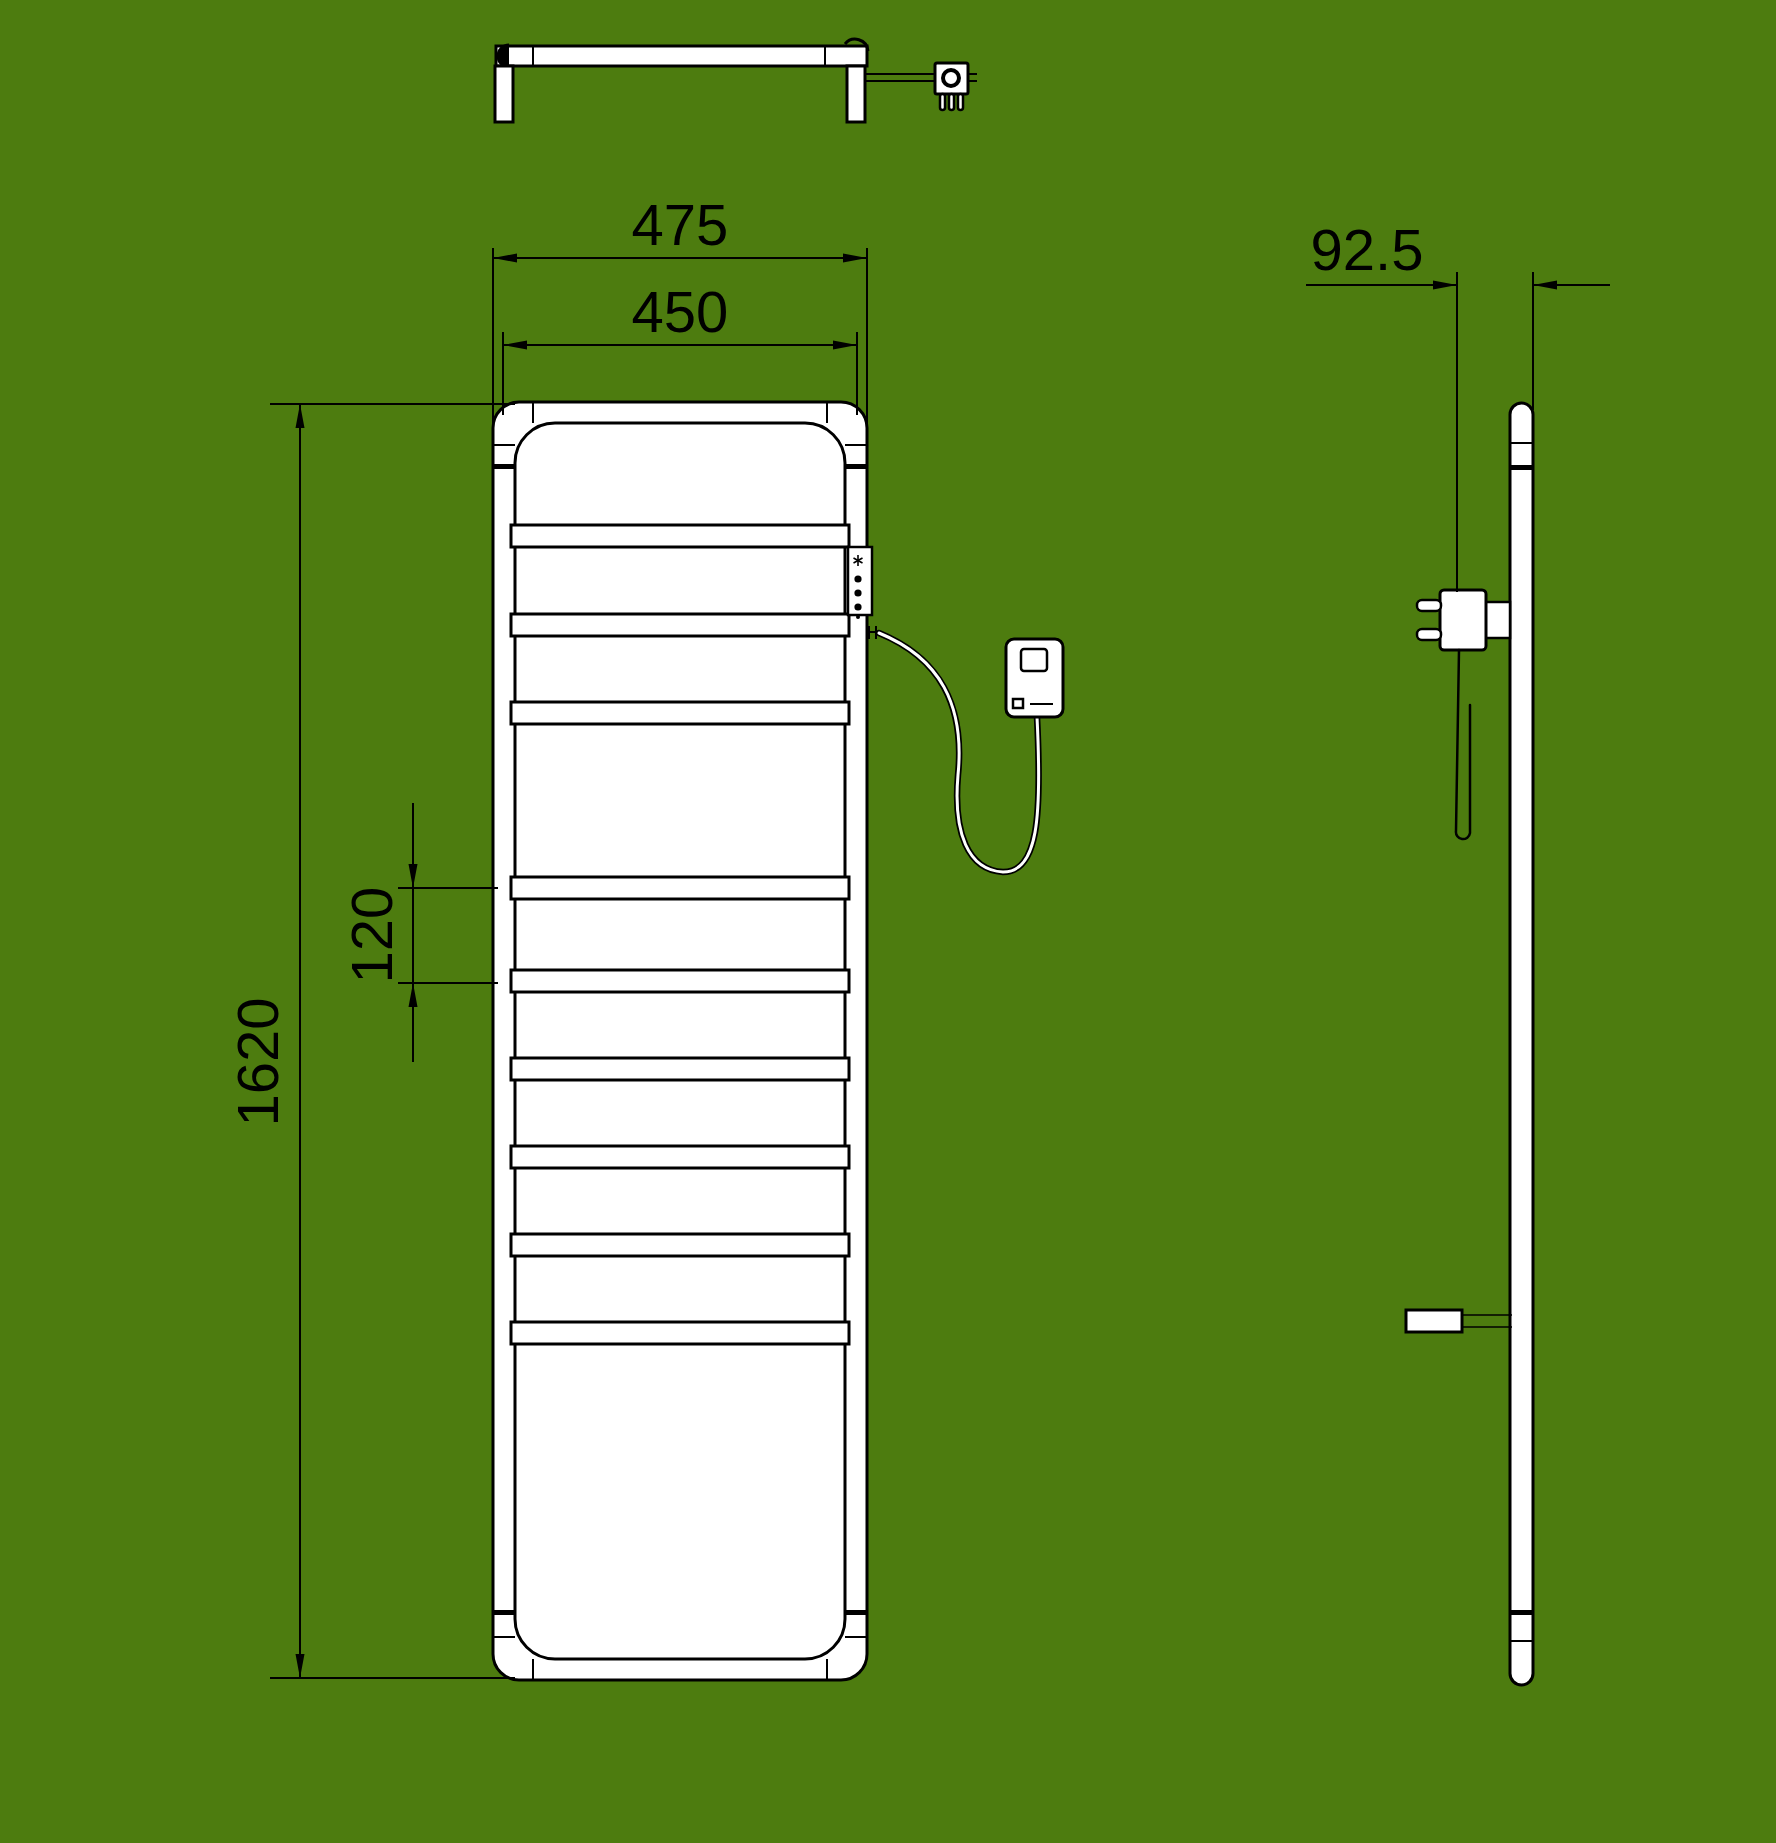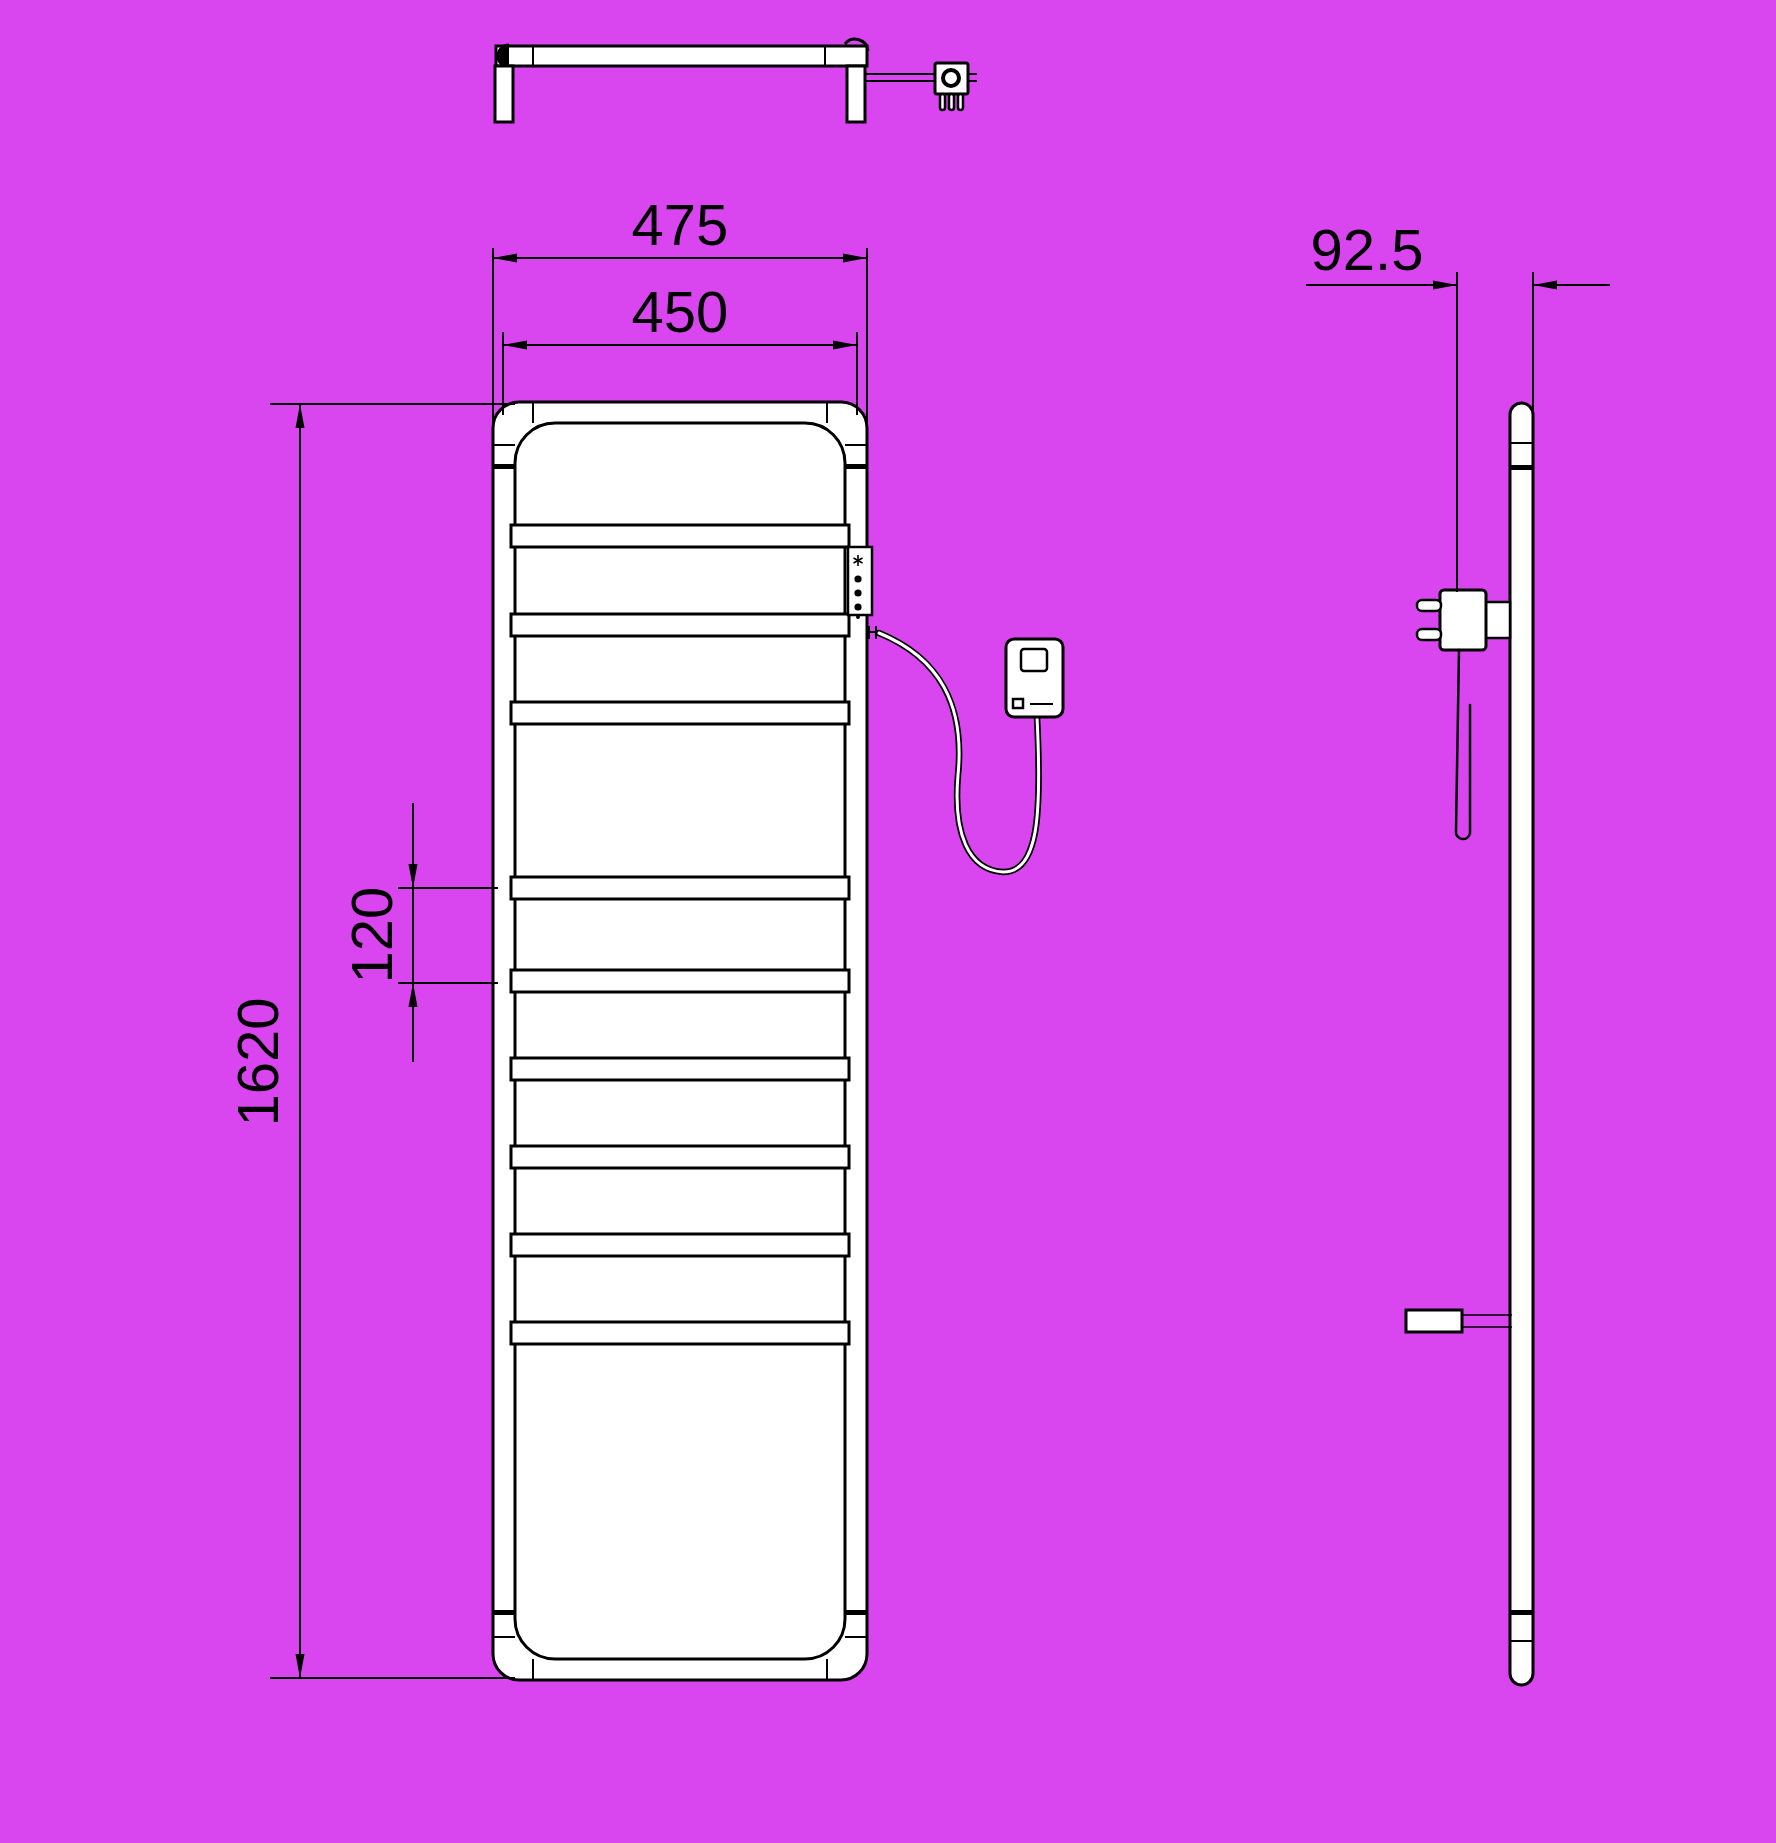--- a/index.html
+++ b/index.html
@@ -1,16 +1,16 @@
 <!DOCTYPE html>
 <html><head>
 <meta charset="utf-8">
 <style>
   html,body{margin:0;padding:0;background:#fff;}
-  .canvas{position:relative;width:1776px;height:1843px;background:#d946ef;overflow:hidden;}
+  .canvas{position:relative;width:1776px;height:1843px;background:#4d7c0f;overflow:hidden;}
   svg{position:absolute;left:0;top:0;}
   .ol{fill:#ffffff;stroke:#000000;stroke-width:3;}
   .ol25{fill:#ffffff;stroke:#000000;stroke-width:2.5;}
   .ln{stroke:#000000;stroke-width:3;fill:none;}
   .thin{stroke:#000000;stroke-width:2;fill:none;}
   .hair{stroke:#000000;stroke-width:1.6;fill:none;}
   .dim{stroke:#000000;stroke-width:2;fill:none;}
   .arr{fill:#000000;stroke:none;}
   .blk{fill:#000000;stroke:none;}
   .cable-out{stroke:#000000;stroke-width:6.5;fill:none;stroke-linecap:round;}

